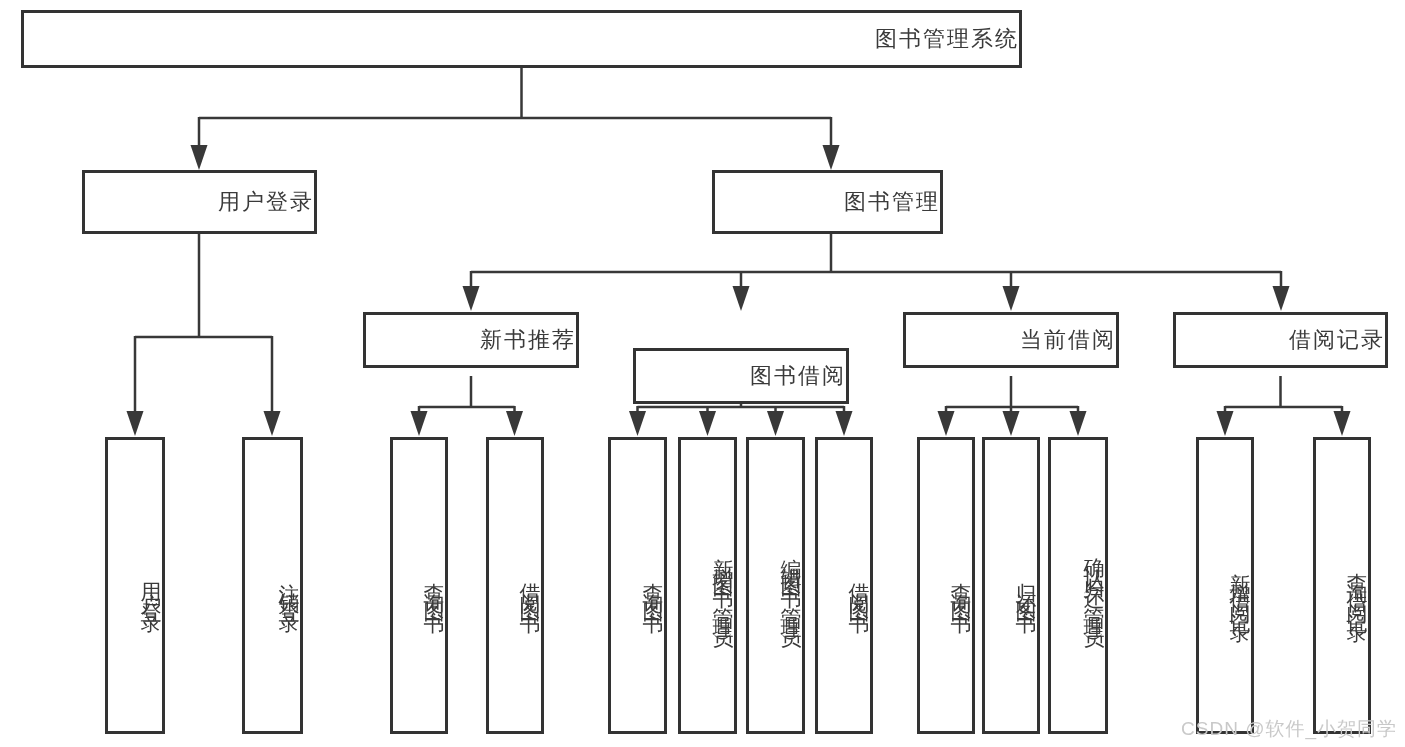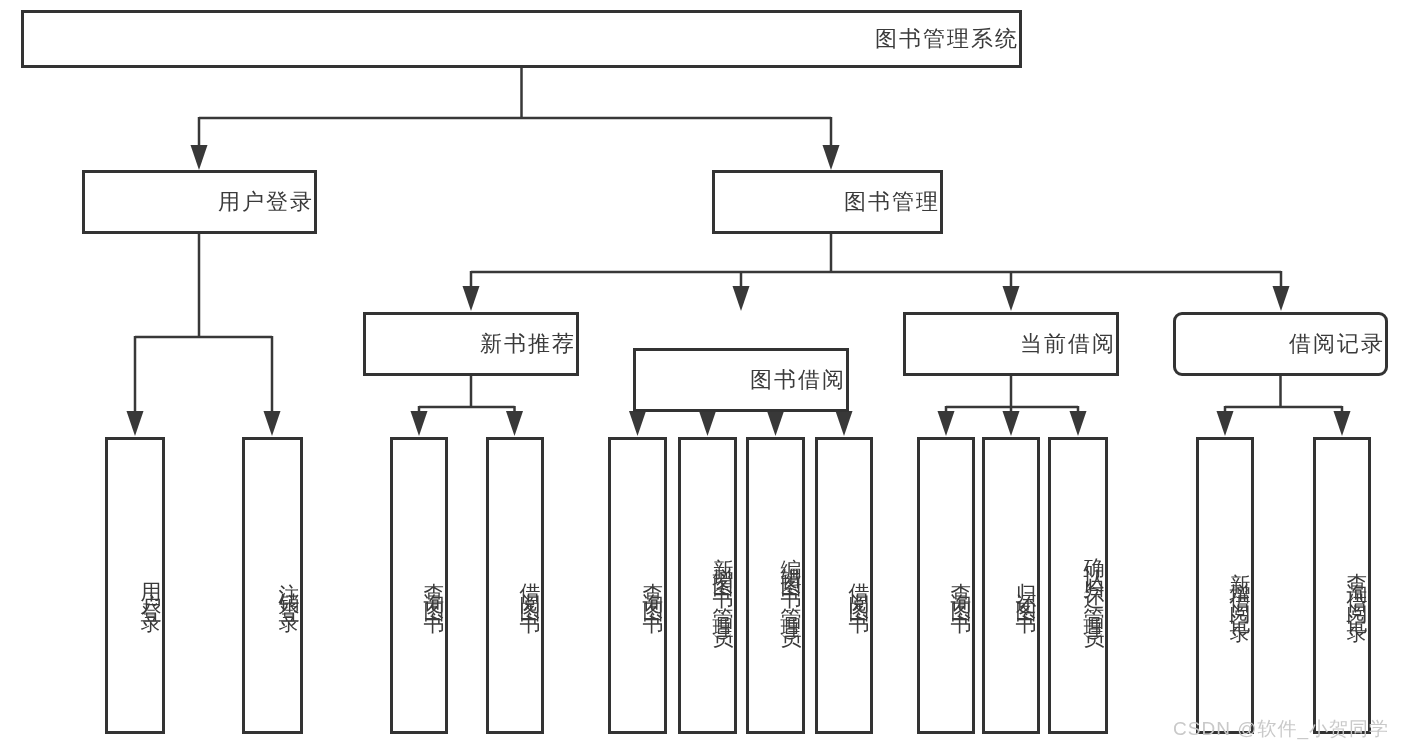--- a/index.html
+++ b/index.html
@@ -43,37 +43,37 @@
   }
   .node.h {
     font-size: 22px;
     letter-spacing: 2px;
     white-space: nowrap;
   }
   .node.root {
     left: 21px; top: 10px; width: 1001px; height: 58px;
   }
   .node.lvl2 { top: 170px; height: 64px; }
-  .node.lvl3 { top: 312px; height: 64px; }
+  .node.lvl3 { top: 312px; height: 56px; }
   .node.leaf {
     top: 437px;
     height: 297px;
   }
   .vtext {
     writing-mode: vertical-rl;
     text-orientation: mixed;
     font-size: 21px;
     letter-spacing: 10px;
     line-height: 1;
     color: #3a3a3a;
     white-space: nowrap;
   }
   .watermark {
     position: absolute;
-    right: 16px;
+    right: 8px;
     bottom: 5px;
     font-size: 19px;
     letter-spacing: 1px;
     color: #c9c9c9;
     z-index: 5;
     white-space: nowrap;
   }
 </style>
 </head>
 <body>
@@ -143,21 +143,21 @@
 
   <div class="node h lvl3" style="left:363px; width:216px;">
     <span>新书推荐</span>
   </div>
   <div class="node h lvl3" style="left:633px; width:216px;margin-top:36px;">
     <span>图书借阅</span>
   </div>
   <div class="node h lvl3" style="left:903px; width:216px;padding-left:35px;">
     <span>当前借阅</span>
   </div>
-  <div class="node h lvl3" style="left:1173px; width:215px;border-radius:9px;">
+  <div class="node h lvl3" style="left:1173px; width:215px;">
     <span>借阅记录</span>
   </div>
 
   <div class="node leaf" style="left:105px; width:60px;">
     <span class="vtext">用户登录</span>
   </div>
   <div class="node leaf" style="left:242px; width:61px;">
     <span class="vtext">注销登录</span>
   </div>
   <div class="node leaf" style="left:390px; width:58px;">

